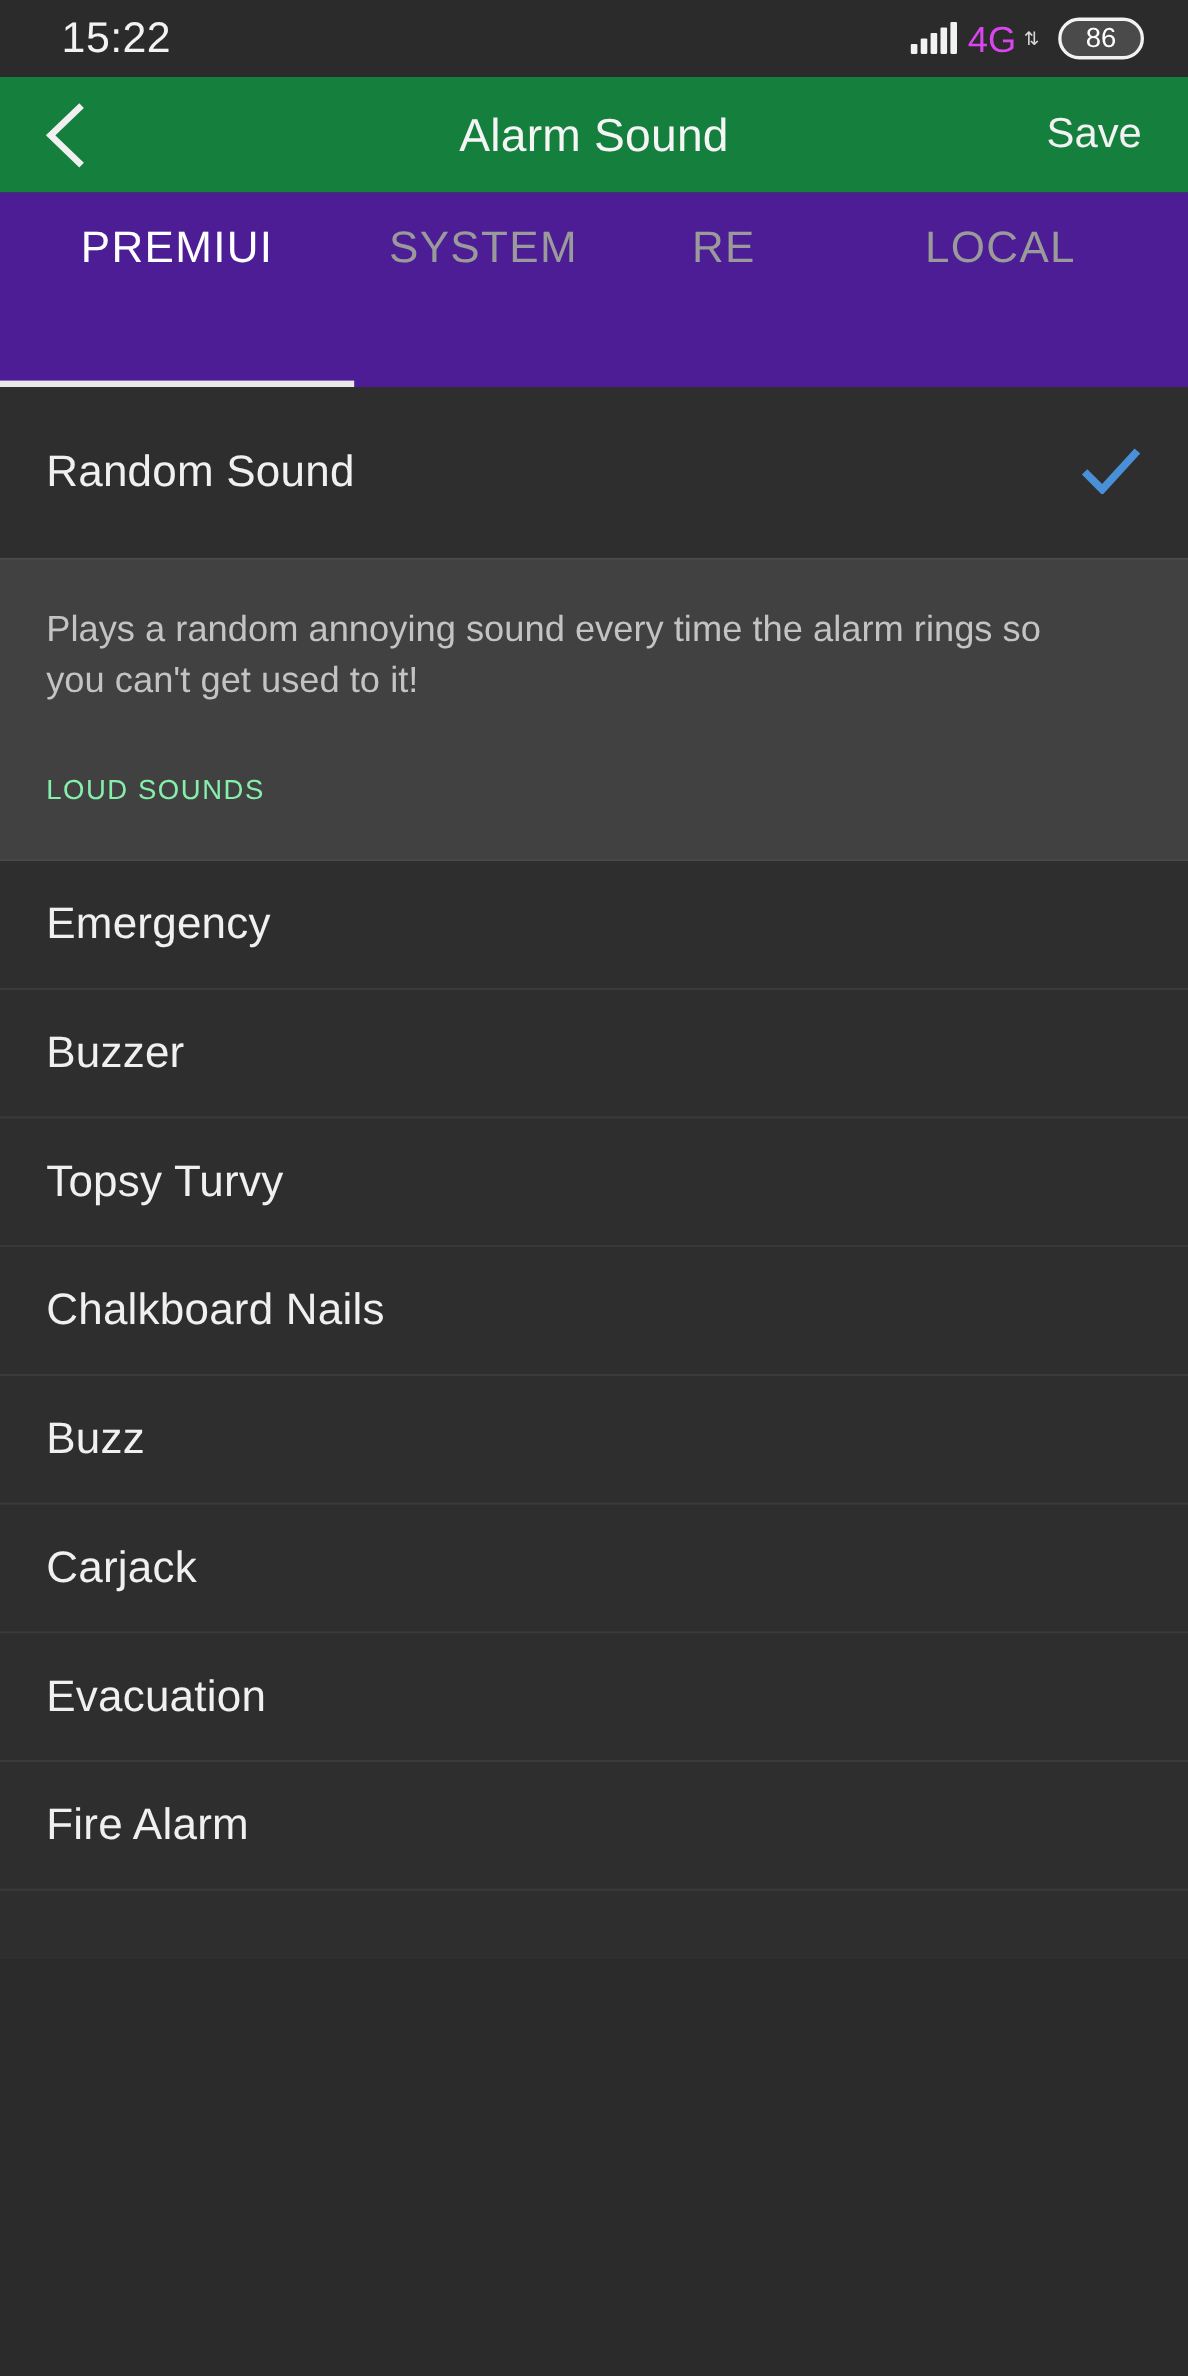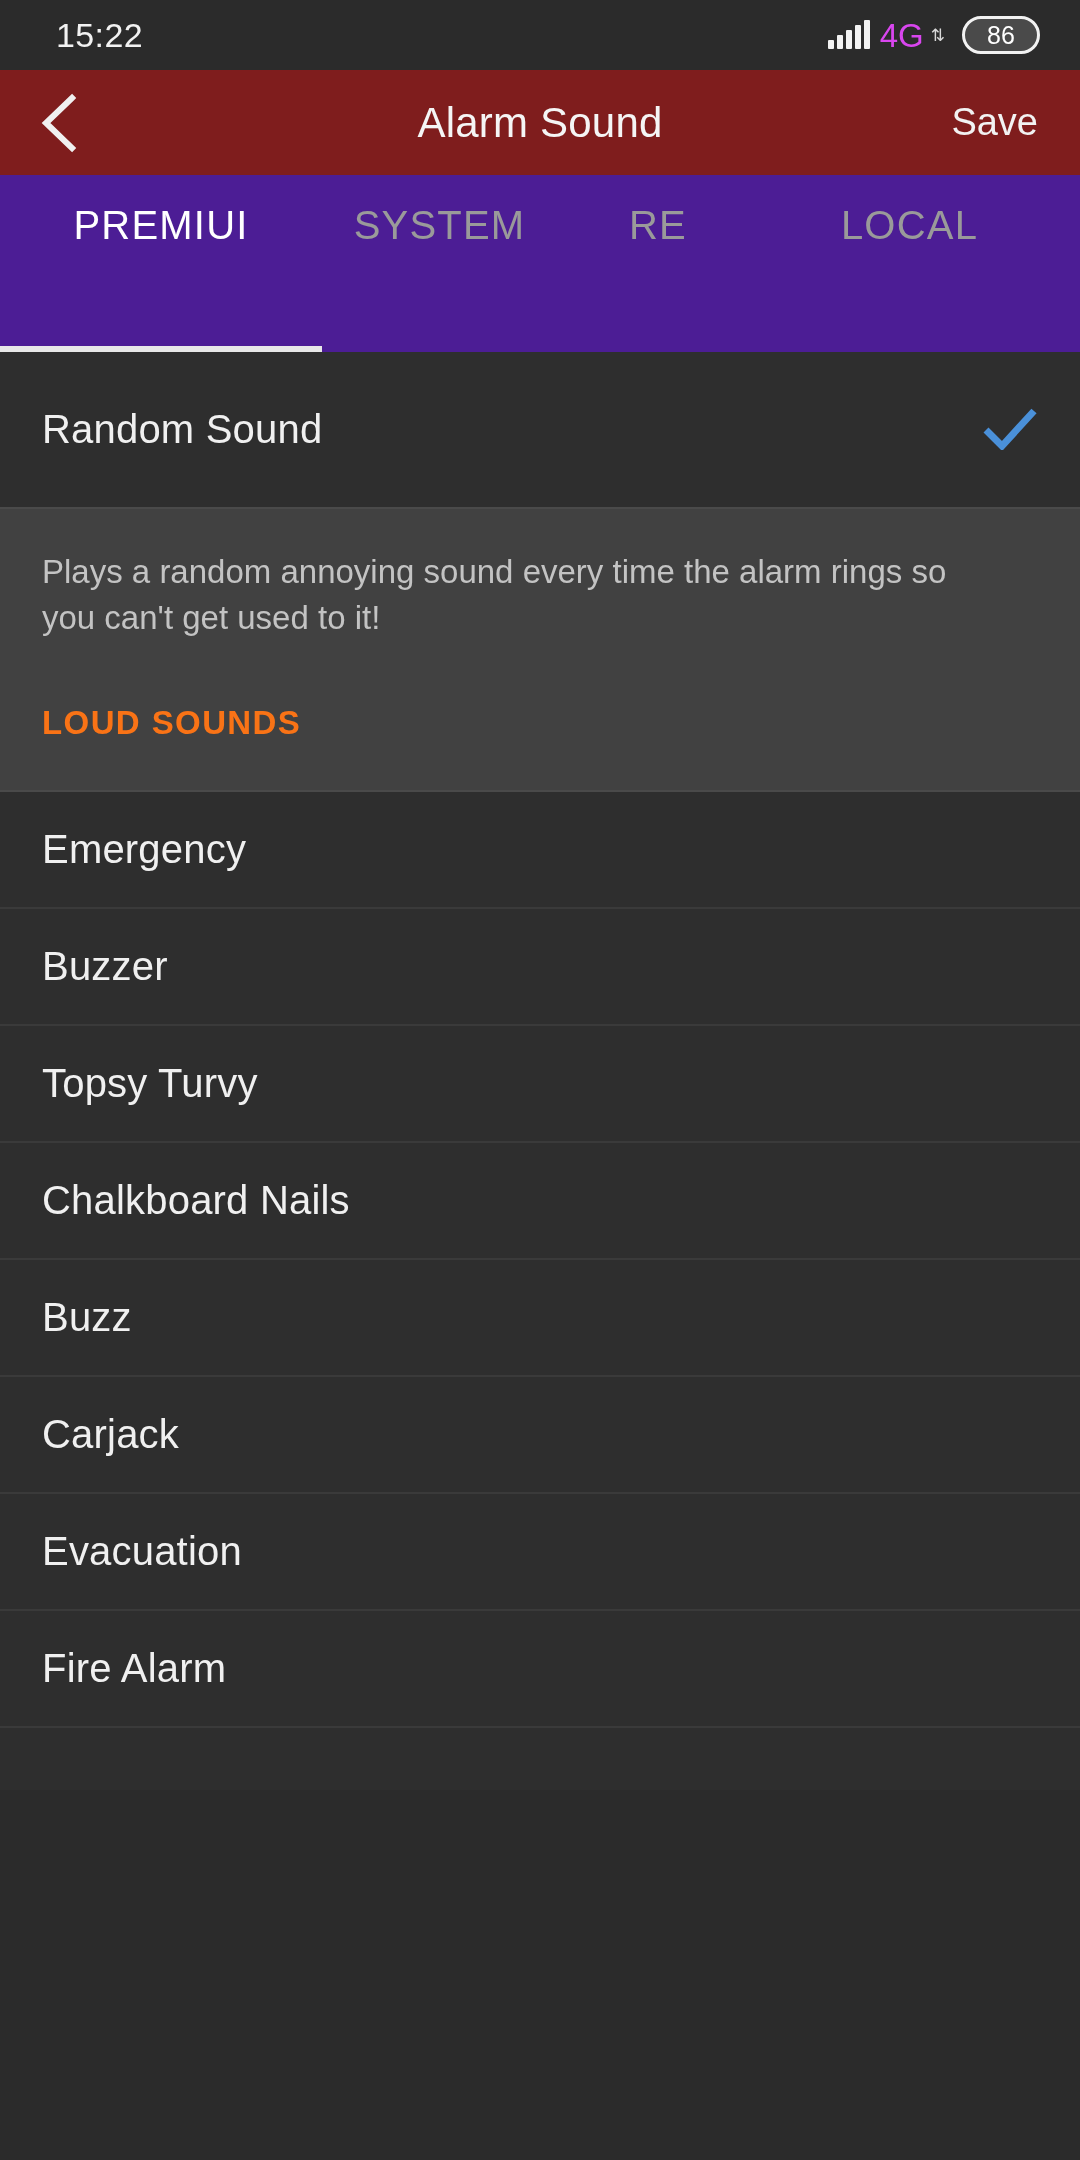--- a/index.html
+++ b/index.html
@@ -11,21 +11,21 @@
     -webkit-font-smoothing:antialiased;
   }
 
   
   .status-bar{
     position:relative; height:70px; width:1080px;
     background:#2b2b2b;
     display:flex; align-items:center; justify-content:space-between;
     padding:0 40px 0 56px;
   }
-  .status-time{ color:#f2f2f2; font-size:34px; letter-spacing:.4px; }
+  .status-time{ color:#f2f2f2; font-size:39px; letter-spacing:.4px; }
   .status-right{ display:flex; align-items:center; gap:6px; }
 
   .signal-icon{ display:flex; align-items:flex-end; gap:3px; height:28px; }
   .signal-icon i{ display:block; width:6px; background:#f2f2f2; border-radius:1px; }
   .signal-icon i:nth-child(1){ height:9px; }
   .signal-icon i:nth-child(2){ height:14px; }
   .signal-icon i:nth-child(3){ height:19px; }
   .signal-icon i:nth-child(4){ height:24px; }
   .signal-icon i:nth-child(5){ height:29px; }
 
@@ -37,21 +37,21 @@
     width:78px; height:38px;
     border:3px solid #f2f2f2; border-radius:19px;
     display:flex; align-items:center; justify-content:center;
     background:#4a4a4a;
   }
   .battery span{ color:#ffffff; font-size:25px; line-height:1; }
 
   
   .toolbar{
     position:relative; height:105px; width:1080px;
-    background:#7f1d1d;
+    background:#15803d;
     display:flex; align-items:center;
   }
   .back-btn{
     width:120px; height:105px;
     display:flex; align-items:center; justify-content:center;
   }
   .chev{ display:block; }
   .toolbar-title{
     position:absolute; left:0; right:0; text-align:center;
     color:#f5f5f5; font-size:42px; letter-spacing:.2px;
@@ -102,23 +102,22 @@
   .info-panel{
     width:1080px; background:#414141;
     padding:40px 42px 0 42px;
     border-top:2px solid #4a4a4a;
   }
   .info-text{
     color:#c3c3c3; font-size:33px; line-height:1.38;
     max-width:940px;
   }
   .section-header{
-    color:#f97316; font-size:33px; letter-spacing:1.4px;
+    color:#86efac; font-size:25px; letter-spacing:1.4px;
     padding:64px 0 48px 0;
-    font-weight:bold;
   }
   .panel-bottom-rule{ height:2px; background:#4a4a4a; width:1080px; }
 
   .row-partial{ height:62px; border-bottom:none; }
 </style>
 </head>
 <body>
 
 <div class="status-bar">
   <div class="status-time">15:22</div>

